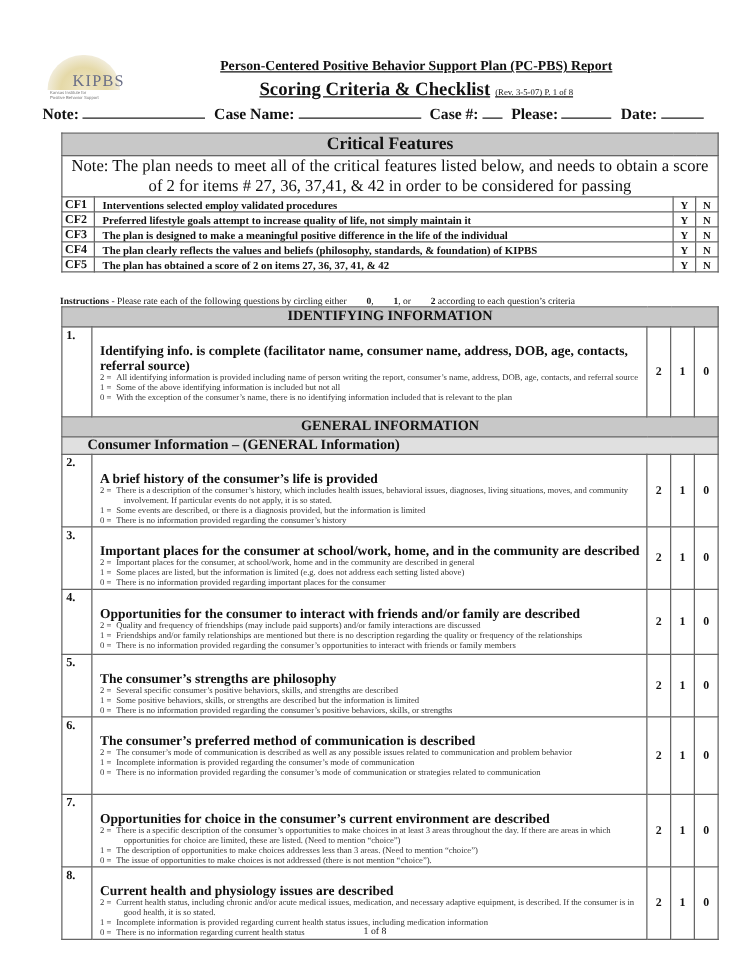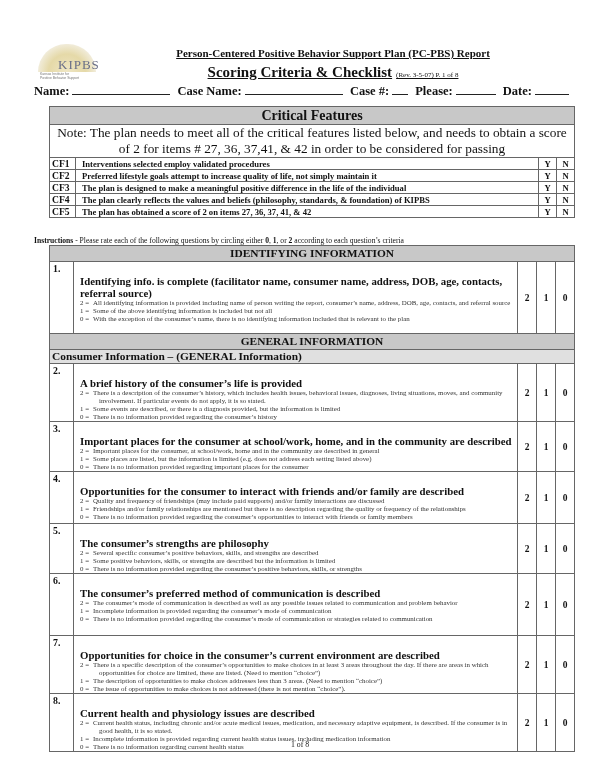--- a/index.html
+++ b/index.html
@@ -24,25 +24,25 @@
   td, th { border: 1px solid #666; }
 
   .cf { top: 106px; }
   .cf .head { background: #c8c8c8; font-size: 14px; font-weight: bold; text-align: center; height: 18px; }
   .cf .note { font-size: 13.3px; text-align: center; line-height: 16px; padding: 0 4px; }
   .cf td.code { width: 26px; font-weight: bold; font-size: 9.6px; padding-left: 2px; height: 12px; }
   .cf td.desc { font-weight: bold; font-size: 8.6px; padding-left: 6px; }
   .cf td.yn { width: 18px; text-align: center; font-weight: bold; font-size: 8.6px; }
 
   .instr { position: absolute; top: 236px; left: 34px; font-size: 7.6px; white-space: nowrap; }
-  .instr b { font-weight: bold; }
+  .instr b { font-weight: bold; margin-left: 14px; }
 
   .items { top: 245px; }
   .items .sec { background: #c8c8c8; font-weight: bold; font-size: 11.4px; text-align: center; height: 16px; line-height: 13px; }
-  .items .subsec { background: #e0e0e0; font-weight: bold; font-size: 11.4px; text-align: left; padding-left: 2px; height: 14px; line-height: 13px; }
+  .items .subsec { background: #e0e0e0; font-weight: bold; font-size: 11.4px; text-align: left; padding-left: 20px; height: 14px; line-height: 13px; }
   .items td.num { width: 24px; vertical-align: top; font-weight: bold; font-size: 9.8px; padding: 1px 0 0 3px; }
   .items td.body { padding: 12px 4px 0 6px; vertical-align: top; }
   .items .q { font-weight: bold; font-size: 10.8px; line-height: 12px; margin-top: 1px; }
   .items .c { font-size: 6.9px; line-height: 8px; padding-left: 19px; text-indent: -19px; color: #333; }
   .items .c .k { display: inline-block; width: 13px; text-indent: 0; }
   .items td.score { width: 19px; text-align: center; font-weight: bold; font-size: 9.5px; }
 
   .footer { position: absolute; top: 740px; width: 600px; text-align: center; font-size: 7.8px; left: 0; }
 </style>
 </head>
@@ -56,21 +56,21 @@
     <div>Positive Behavior Support</div>
   </div>
 </div>
 
 <div class="title title1">Person-Centered Positive Behavior Support Plan (PC-PBS) Report</div>
 <div class="title title2">
   <span>Scoring Criteria &amp; Checklist</span><span class="rev">(Rev. 3-5-07)  P. 1 of 8</span>
 </div>
 
 <div class="fields">
-  <span>Name:</span><span class="blank" style="width:98px"></span>
+  <span>Note:</span><span class="blank" style="width:98px"></span>
   <span>Case Name:</span><span class="blank" style="width:98px"></span>
   <span>Case #:</span><span class="blank" style="width:16px"></span>
   <span>Please:</span><span class="blank" style="width:40px"></span>
   <span>Date:</span><span class="blank" style="width:34px"></span>
 </div>
 
 <table class="cf">
   <tbody>
       <tr>
         <td colspan="4" class="head">Critical Features</td>

